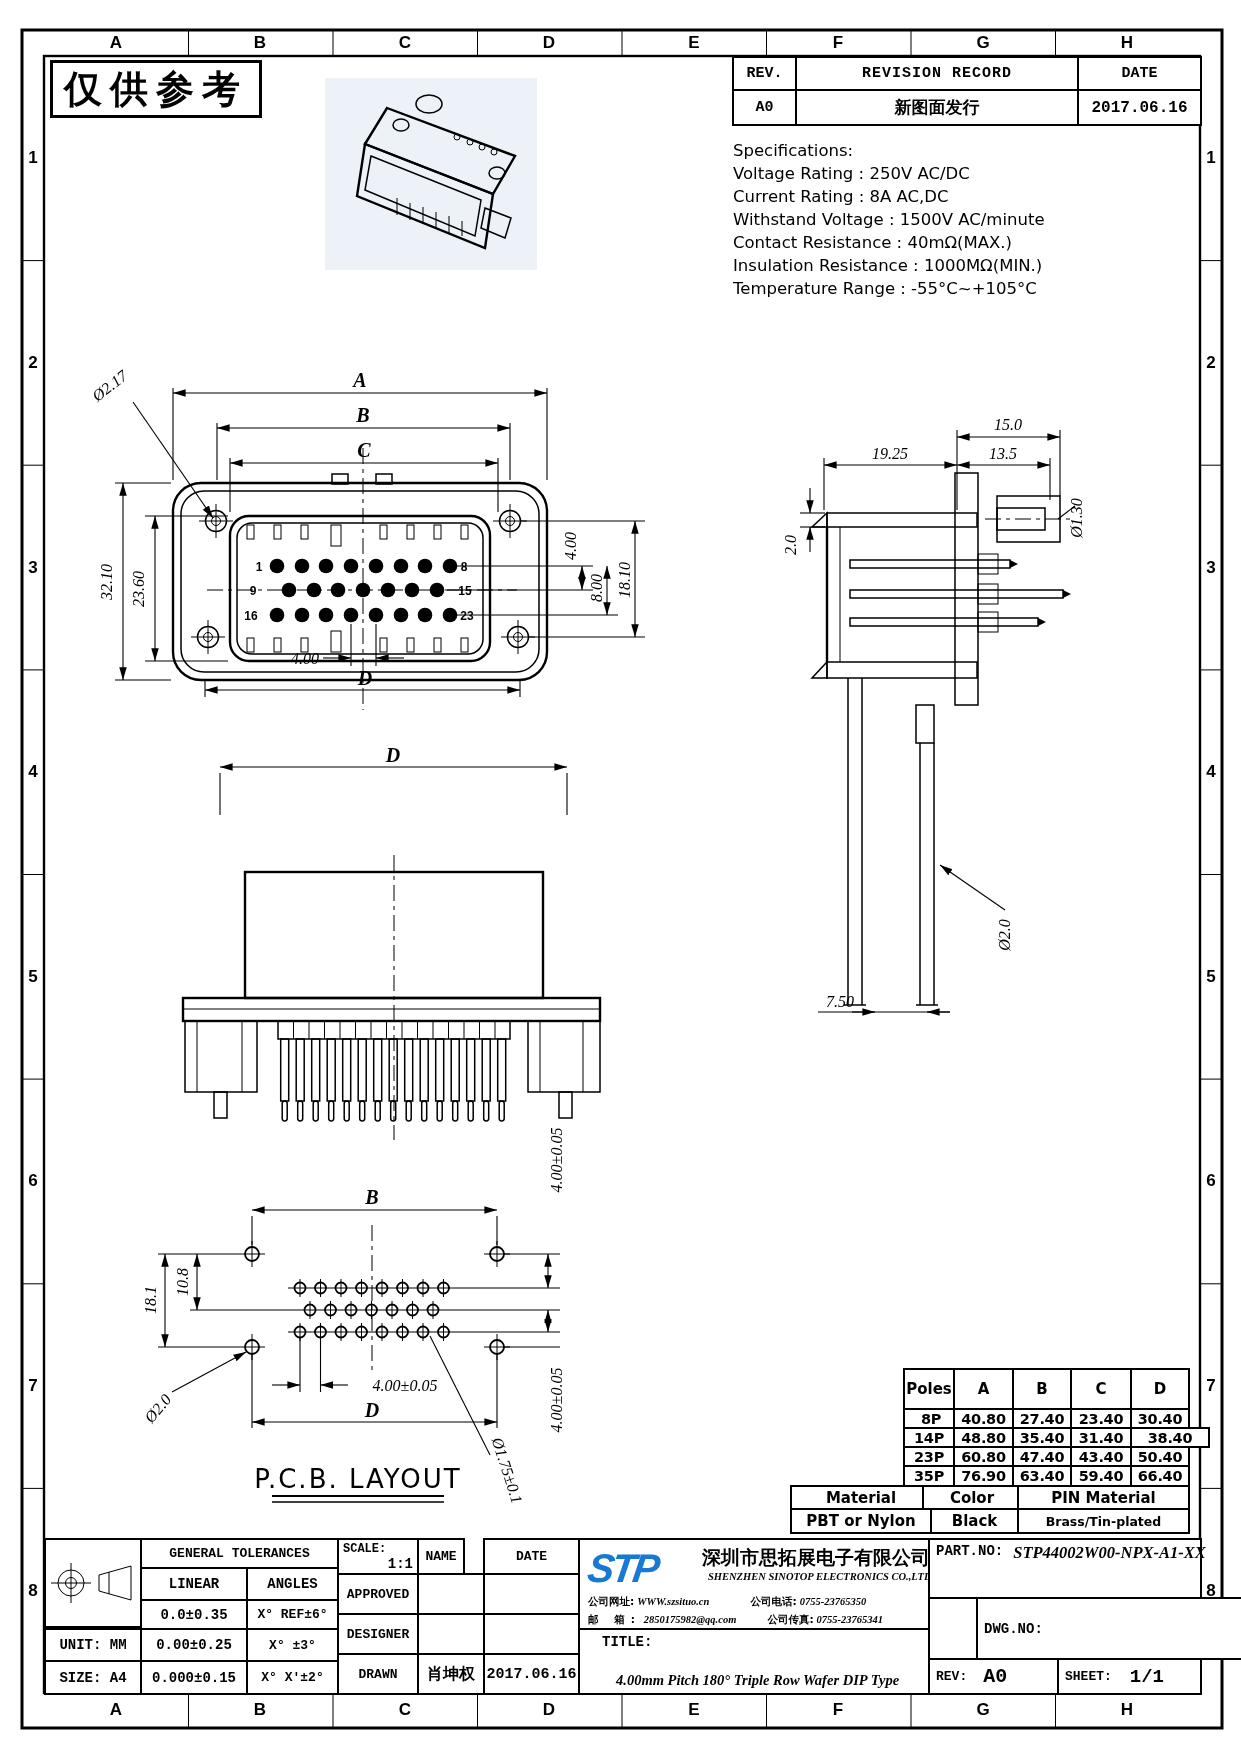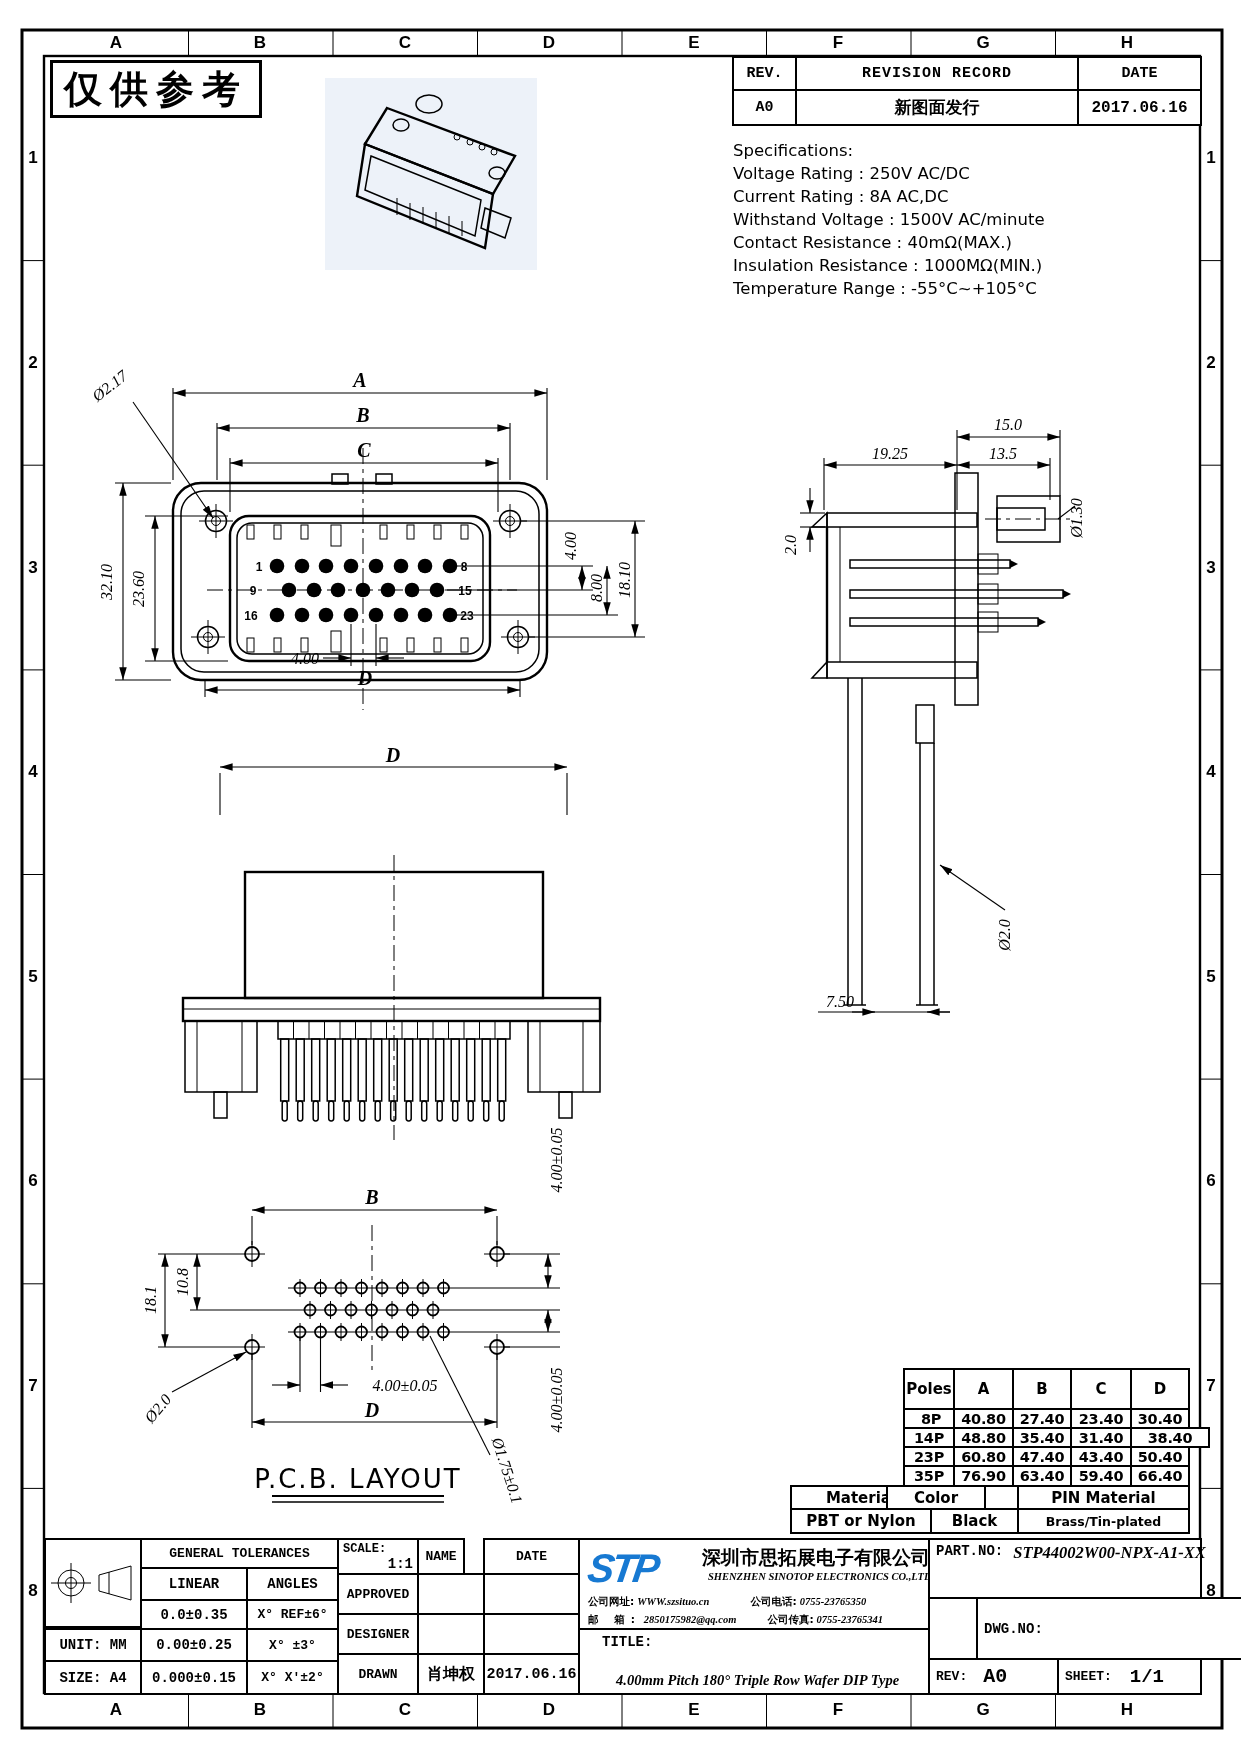--- a/index.html
+++ b/index.html
@@ -573,21 +573,21 @@
   <div class="cell tnum" style="left:1070px;top:1446px;width:62px;height:21px">43.40</div>
   <div class="cell tnum" style="left:1130px;top:1446px;width:60px;height:21px">50.40</div>
 
   <div class="cell tnum" style="left:903px;top:1465px;width:52px;height:22px">35P</div>
   <div class="cell tnum" style="left:953px;top:1465px;width:61px;height:22px">76.90</div>
   <div class="cell tnum" style="left:1012px;top:1465px;width:60px;height:22px">63.40</div>
   <div class="cell tnum" style="left:1070px;top:1465px;width:62px;height:22px">59.40</div>
   <div class="cell tnum" style="left:1130px;top:1465px;width:60px;height:22px">66.40</div>
 
   <div class="cell thead" style="left:790px;top:1485px;width:142px;height:25px">Material</div>
-  <div class="cell thead" style="left:886px;top:1485px;width:100px;height:25px">Color</div>
+  <div class="cell thead" style="left:922px;top:1485px;width:100px;height:25px">Color</div>
   <div class="cell thead" style="left:1017px;top:1485px;width:173px;height:25px">PIN Material</div>
   <div class="cell thead" style="left:790px;top:1508px;width:142px;height:26px">PBT or Nylon</div>
   <div class="cell thead" style="left:930px;top:1508px;width:89px;height:26px">Black</div>
   <div class="cell" style="left:1017px;top:1508px;width:173px;height:26px;font:700 12.5px 'DejaVu Sans',sans-serif">Brass/Tin-plated</div>
 
   <div class="cell" style="left:44px;top:1538px;width:98px;height:90px">
     <svg width="92" height="60" viewBox="0 0 92 60">
       <circle cx="24" cy="30" r="13" class="thin"></circle>
         <circle cx="24" cy="30" r="5.5" class="thin"></circle>
       <line x1="4" y1="30" x2="44" y2="30" class="thin"></line>

